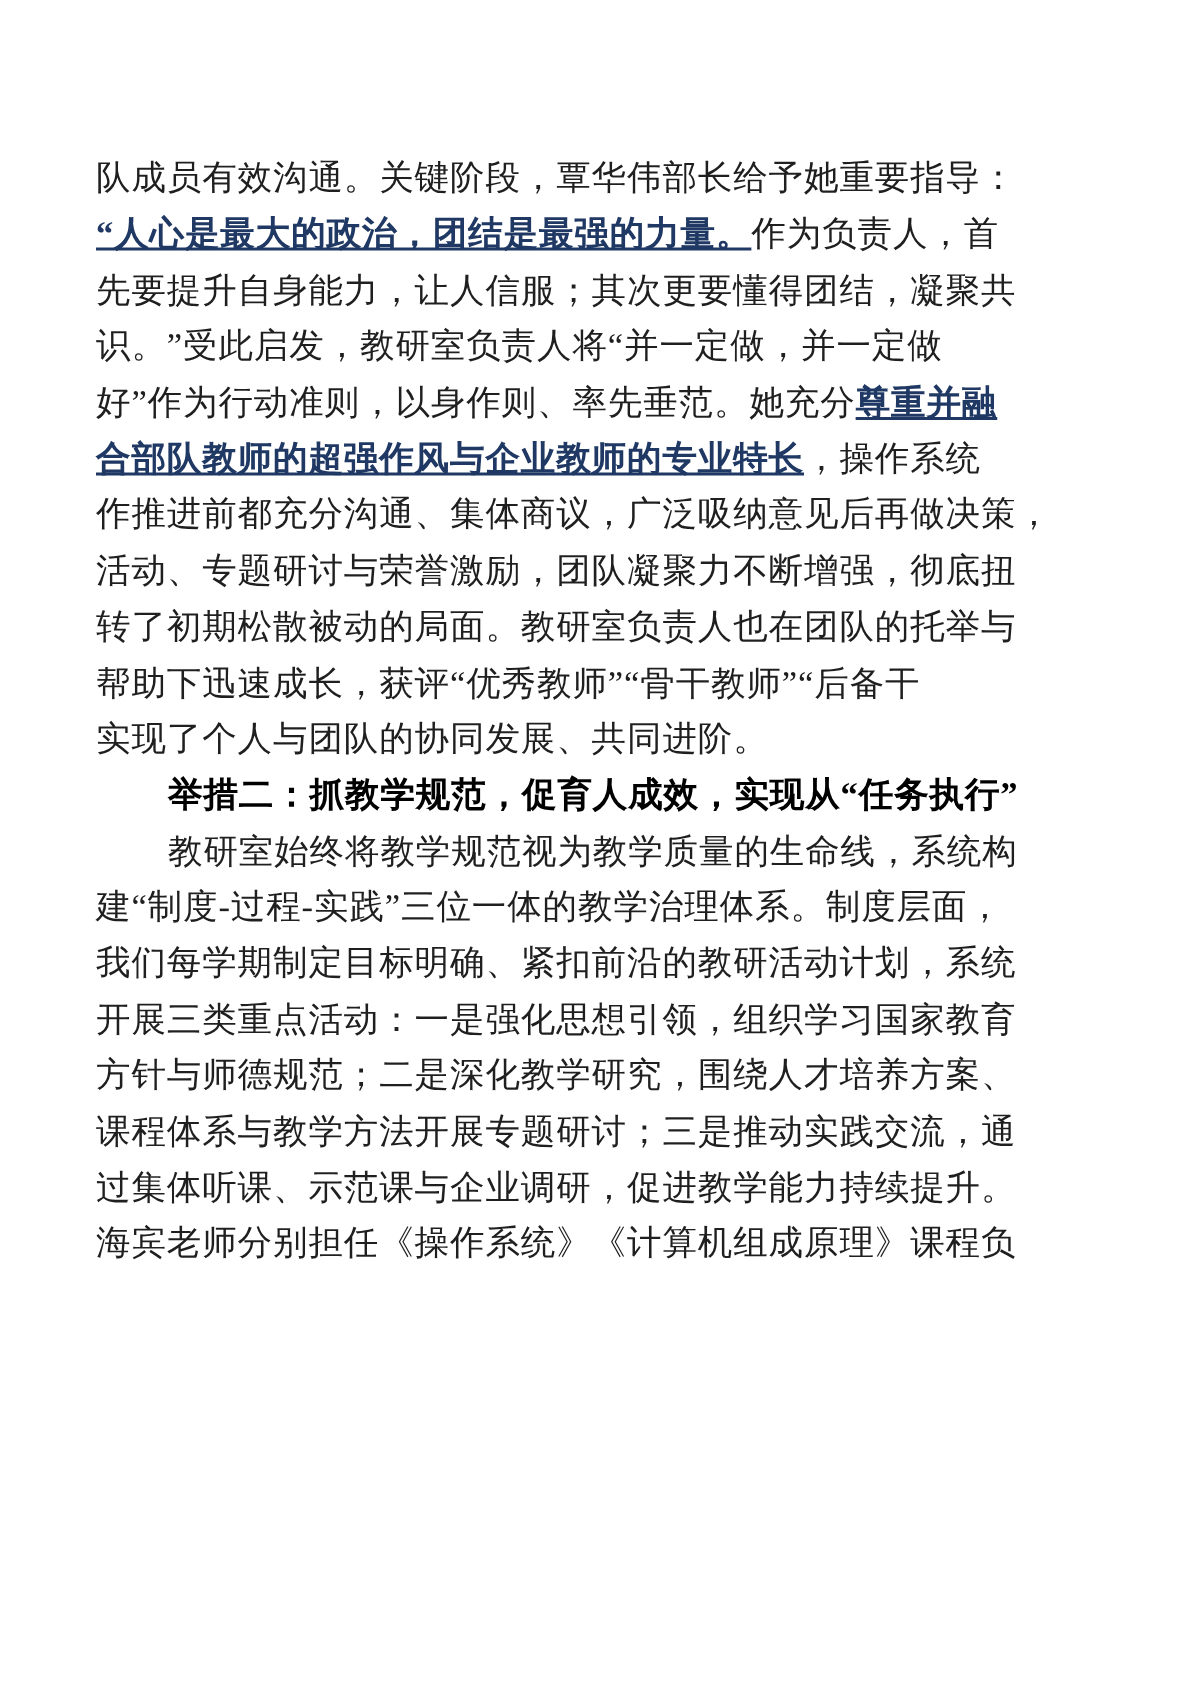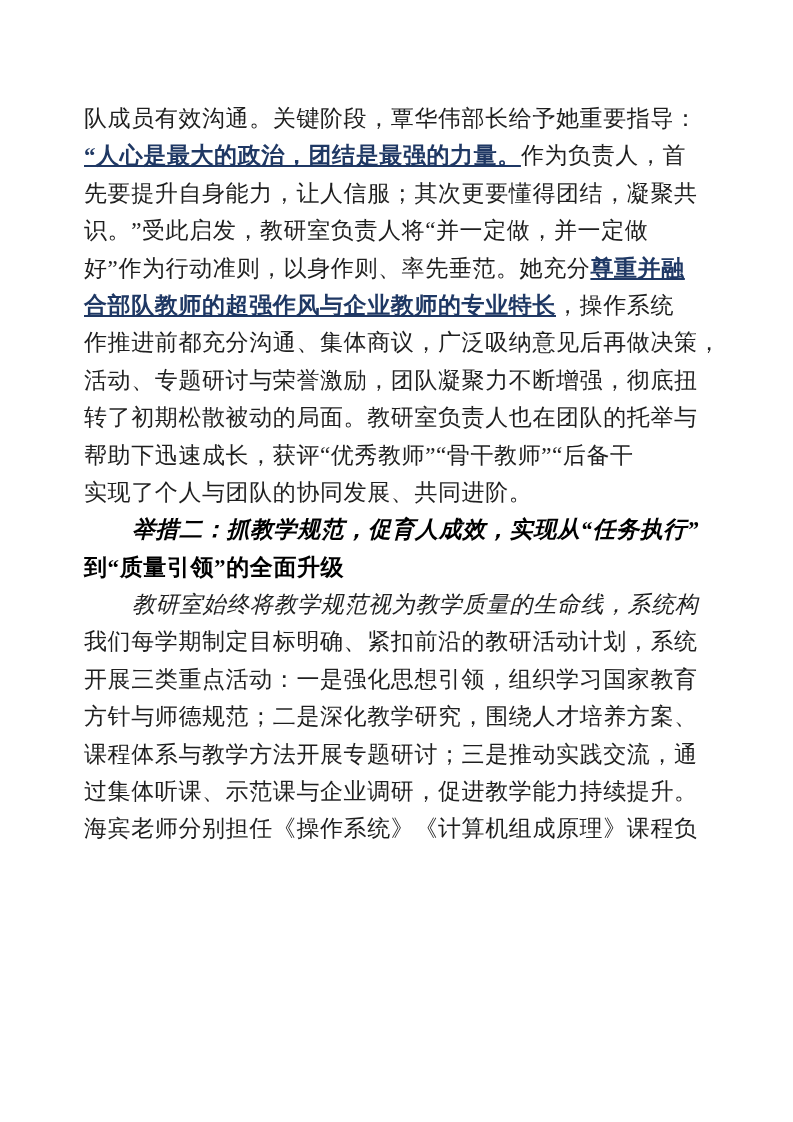--- a/index.html
+++ b/index.html
@@ -14,36 +14,35 @@
   body {
     width: 793px;
     height: 1122px;
     overflow: hidden;
     font-family: "Liberation Serif", "DejaVu Serif", serif;
   }
   .page {
     width: 793px;
     height: 1122px;
     background: var(--paper);
-    padding: 100px 100px 0 84px;
+    padding: 100px 100px 0 64px;
   }
   .doc-body {
     width: 581px;
   }
   .line {
     height: 37.4px;
     line-height: 37.4px;
     font-size: 23px;
     letter-spacing: 0.6px;
     white-space: nowrap;
     color: var(--ink);
   }
   .line.indent {
     padding-left: 48px;
-    font-style: italic;
   }
   .seg.normal {
     color: var(--ink);
     font-weight: normal;
   }
   .seg.bold-blue {
     color: var(--accent);
     font-weight: bold;
     text-decoration: underline;
   }
@@ -63,22 +62,22 @@
       <div class="line"><span class="seg normal">先要提升自身能力，让人信服；其次更要懂得团结，凝聚共</span></div>
       <div class="line"><span class="seg normal">识。”受此启发，教研室负责人将“并一定做，并一定做</span></div>
       <div class="line"><span class="seg normal">好”作为行动准则，以身作则、率先垂范。她充分</span><span class="seg bold-blue">尊重并融</span></div>
       <div class="line"><span class="seg bold-blue">合部队教师的超强作风与企业教师的专业特长</span><span class="seg normal">，操作系统</span></div>
       <div class="line"><span class="seg normal">作推进前都充分沟通、集体商议，广泛吸纳意见后再做决策，</span></div>
       <div class="line"><span class="seg normal">活动、专题研讨与荣誉激励，团队凝聚力不断增强，彻底扭</span></div>
       <div class="line"><span class="seg normal">转了初期松散被动的局面。教研室负责人也在团队的托举与</span></div>
       <div class="line"><span class="seg normal">帮助下迅速成长，获评“优秀教师”“骨干教师”“后备干</span></div>
       <div class="line"><span class="seg normal">实现了个人与团队的协同发展、共同进阶。</span></div>
       <div class="line indent"><span class="seg bold-black">举措二：抓教学规范，促育人成效，实现从“任务执行”</span></div>
-      <div class="line"><span class="seg bold-black">到“质量引领”的全面升级</span></div>
       <div class="line indent"><span class="seg normal">教研室始终将教学规范视为教学质量的生命线，系统构</span></div>
+      <div class="line"><span class="seg normal">建“制度-过程-实践”三位一体的教学治理体系。制度层面，</span></div>
       <div class="line"><span class="seg normal">我们每学期制定目标明确、紧扣前沿的教研活动计划，系统</span></div>
       <div class="line"><span class="seg normal">开展三类重点活动：一是强化思想引领，组织学习国家教育</span></div>
       <div class="line"><span class="seg normal">方针与师德规范；二是深化教学研究，围绕人才培养方案、</span></div>
       <div class="line"><span class="seg normal">课程体系与教学方法开展专题研讨；三是推动实践交流，通</span></div>
       <div class="line"><span class="seg normal">过集体听课、示范课与企业调研，促进教学能力持续提升。</span></div>
       <div class="line"><span class="seg normal">海宾老师分别担任《操作系统》《计算机组成原理》课程负</span></div>
     </section>
 </main>
 
 </body></html>

